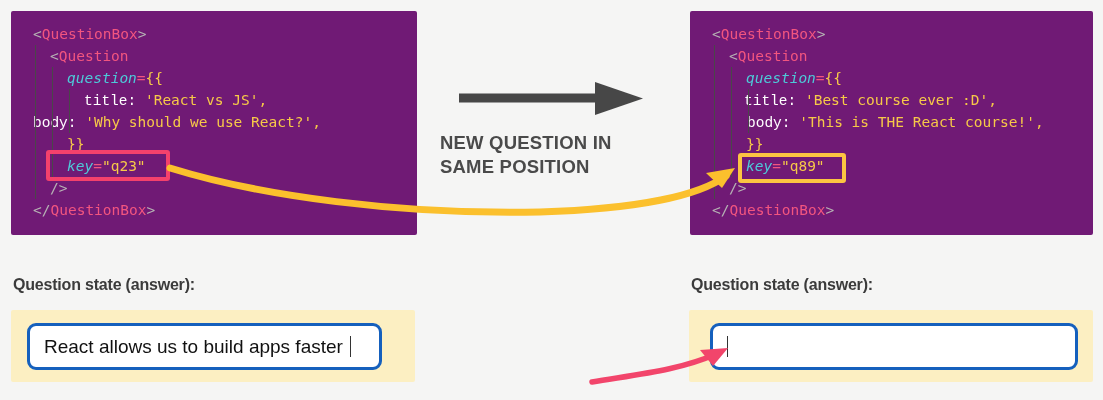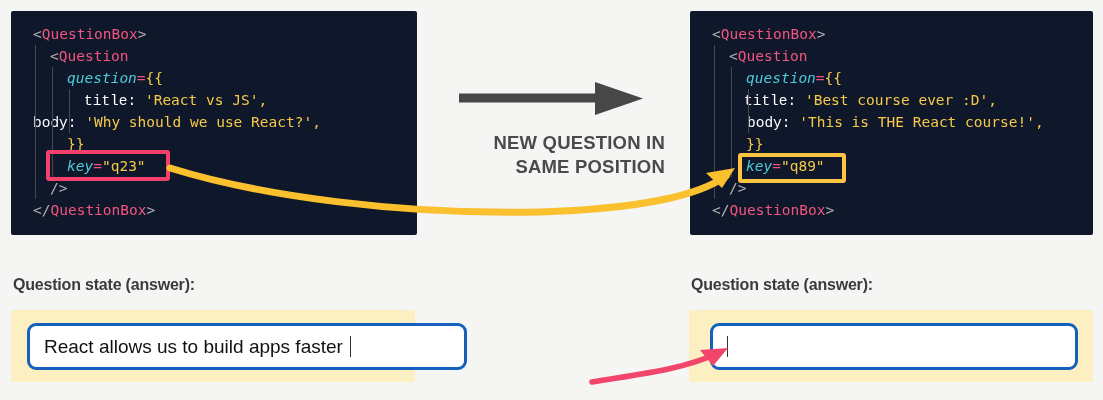--- a/index.html
+++ b/index.html
@@ -19,21 +19,21 @@
   .stage {
     position: absolute;
     left: 0; top: 0;
     width: 1103px;
     height: 400px;
   }
 
   
   .code-panel {
     position: absolute;
-    background: #0f172a;
+    background: #701a75;
     border-radius: 2px;
     font-family: "DejaVu Sans Mono", "Liberation Mono", monospace;
     font-size: 14.5px;
     line-height: 22px;
     overflow: hidden;
     box-sizing: border-box;
   }
   #code-left  { left: 11px;  top: 11px; width: 406px; height: 224px; }
   #code-right { left: 690px; top: 11px; width: 403px; height: 224px; }
 
@@ -84,21 +84,21 @@
   
   #transition-arrow {
     position: absolute;
     left: 455px; top: 80px;
     width: 195px; height: 38px;
   }
   #transition-caption {
     position: absolute;
     left: 440px; top: 131px;
     width: 225px;
-    text-align: right;
+    text-align: left;
     color: #4a4a4a;
     font-size: 18.5px;
     font-weight: bold;
     line-height: 24px;
     letter-spacing: 0.2px;
   }
 
   
   #key-flow-arrow {
     position: absolute;
@@ -134,21 +134,21 @@
     border-radius: 9px;
     box-sizing: border-box;
     display: flex;
     align-items: center;
     font-family: "Liberation Sans", sans-serif;
     font-size: 19px;
     color: #111111;
     padding-left: 14px;
     overflow: hidden;
   }
-  #answer-input-left  { left: 27px;  top: 323px; width: 440px; height: 47px; }
+  #answer-input-left  { left: 27px;  top: 323px; width: 355px; height: 47px; }
   #answer-input-right { left: 710px; top: 323px; width: 368px; height: 47px; }
 
   .caret {
     display: inline-block;
     width: 1px;
     height: 21px;
     background: #333333;
     margin-left: 7px;
     vertical-align: middle;
   }

